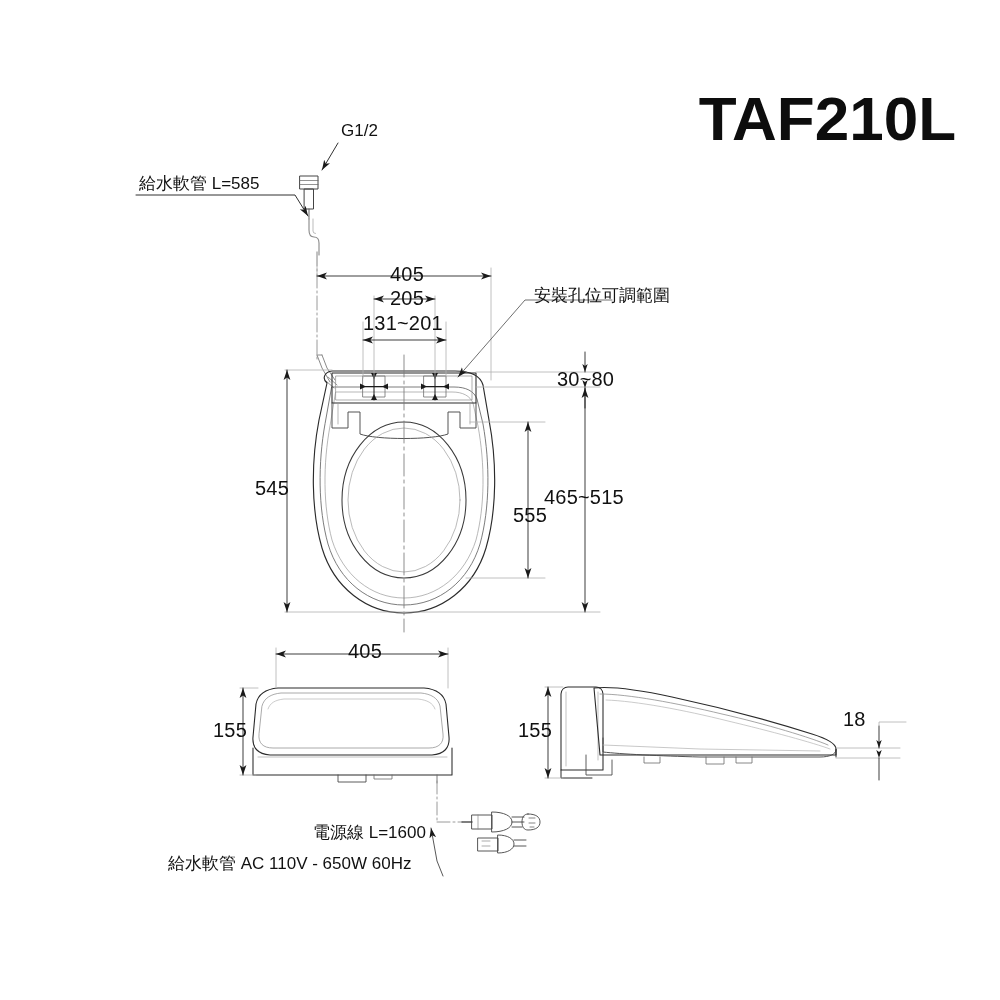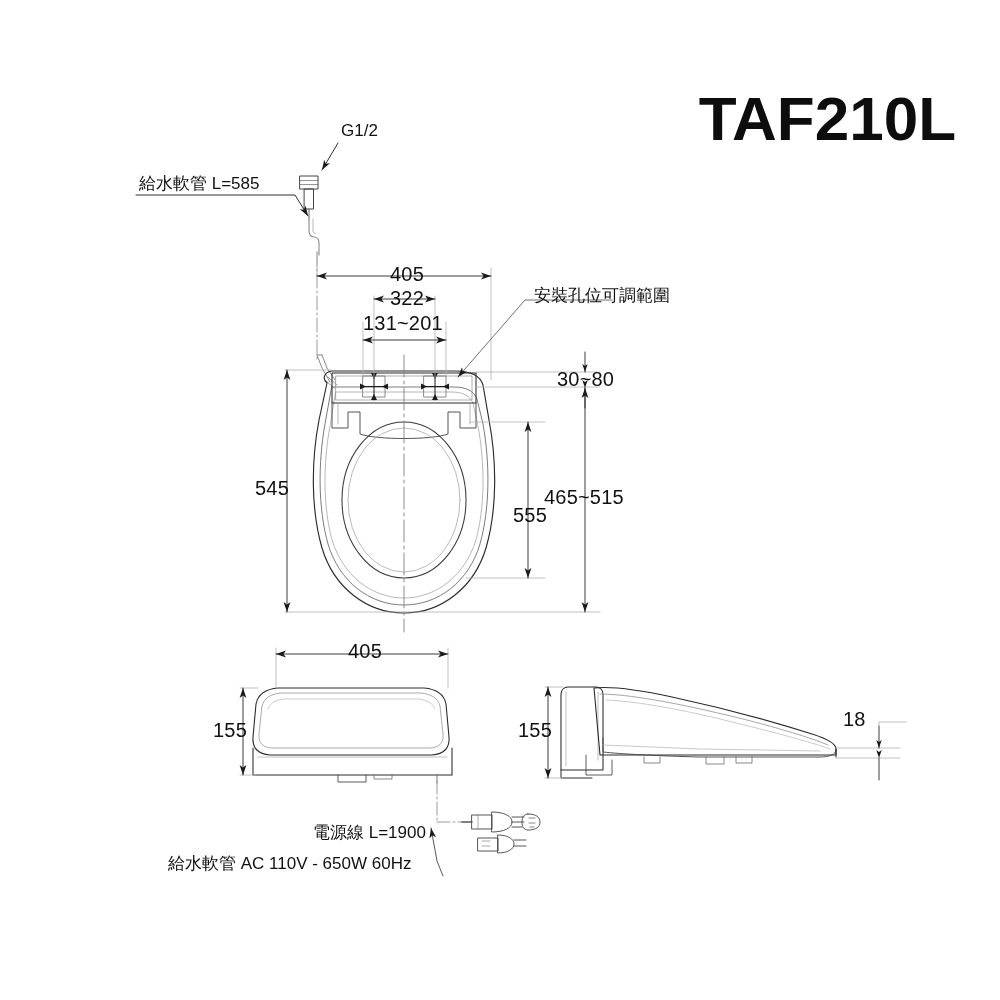--- a/index.html
+++ b/index.html
@@ -317,21 +317,21 @@
 
   </g>
 </svg>
 
 <div class="label note" style="left:341px; top:122px;text-align:center;">G1/2</div>
 
 <div class="label note-cjk" style="left:139px; top:175px;">給水軟管 L=585</div>
 
 <div class="label dim" style="left:390px; top:264px;">405</div>
 
-<div class="label dim" style="left:390px; top:288px;">322</div>
+<div class="label dim" style="left:390px; top:288px;">205</div>
 
 <div class="label dim" style="left:363px; top:313px;">131~201</div>
 
 <div class="label note-cjk" style="left:534px; top:287px;">安裝孔位可調範圍</div>
 
 <div class="label dim" style="left:557px; top:369px;">30~80</div>
 
 <div class="label dim" style="left:255px; top:478px;">545</div>
 
 <div class="label dim" style="left:513px; top:505px;">555</div>
@@ -339,15 +339,15 @@
 <div class="label dim" style="left:544px; top:487px;">465~515</div>
 
 <div class="label dim" style="left:348px; top:641px;">405</div>
 
 <div class="label dim" style="left:213px; top:720px;">155</div>
 
 <div class="label dim" style="left:518px; top:720px;">155</div>
 
 <div class="label dim" style="left:843px; top:709px;">18</div>
 
-<div class="label note-cjk" style="left:313px; top:824px;">電源線 L=1900</div>
+<div class="label note-cjk" style="left:313px; top:824px;">電源線 L=1600</div>
 
 <div class="label note-cjk" style="left:168px; top:855px;">給水軟管 AC 110V - 650W 60Hz</div>
 
 </body></html>

